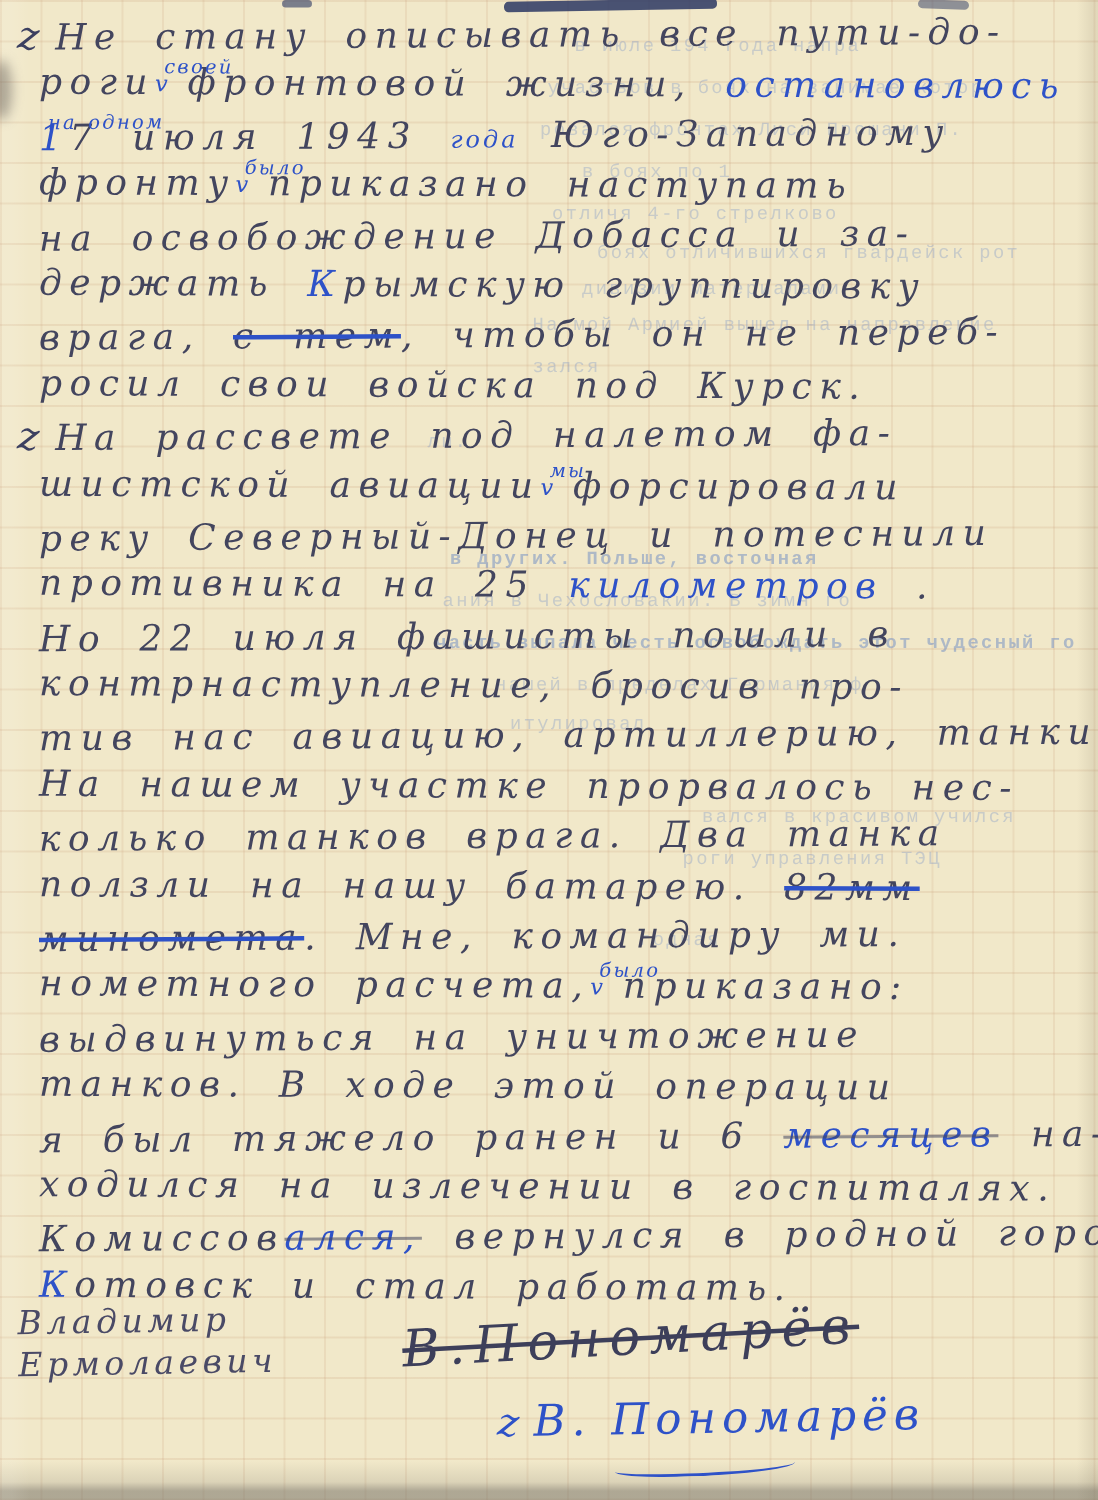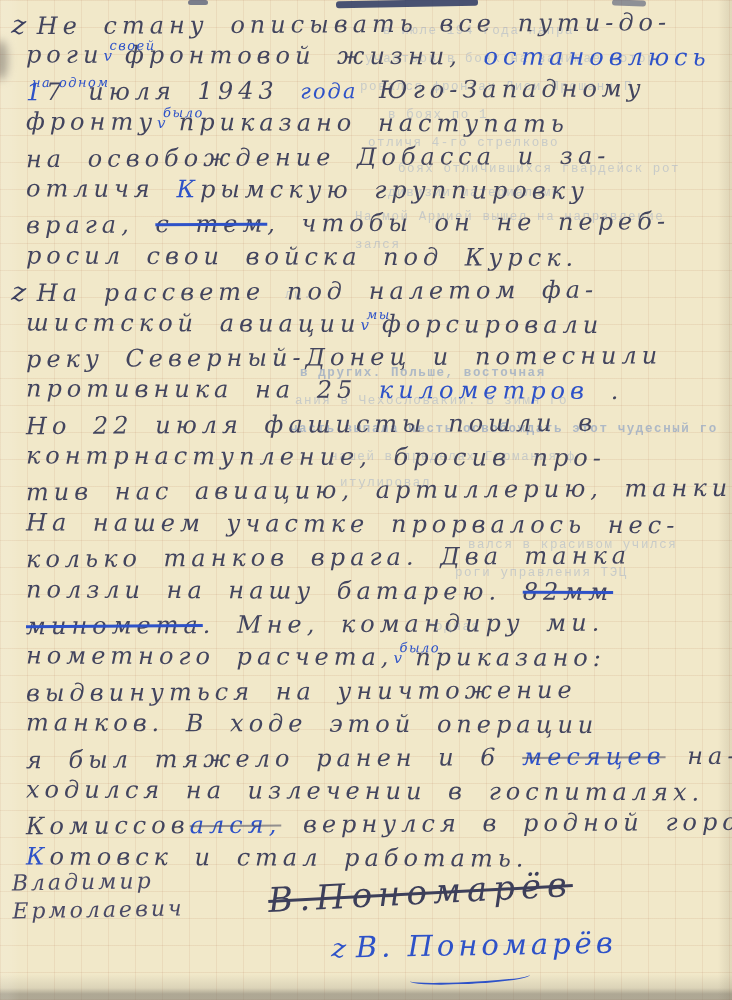--- a/index.html
+++ b/index.html
@@ -31,21 +31,21 @@
       letter-spacing:1.6px;color:rgba(108,138,196,0.50);font-weight:bold;white-space:nowrap;}
   .tf.light{color:rgba(120,148,200,0.34);font-weight:normal;}
 
   
   .hw{position:absolute;left:26px;top:7px;width:700px;z-index:2;color:#43455e;}
   .hw-line{position:relative;height:33.4px;line-height:33.4px;white-space:nowrap;
     font-style:italic;font-size:24px;letter-spacing:5px;word-spacing:9px;}
   .hw-line:nth-child(odd){transform:rotate(-0.35deg);}
   .hw-line:nth-child(even){transform:rotate(0.25deg);}
   .blue{color:#2e52c8;}
-  .blue-small{color:#2e52c8;font-size:21px;letter-spacing:2px;}
+  .blue-small{color:#2e52c8;font-size:16px;letter-spacing:2px;}
   .struck{text-decoration:line-through;text-decoration-color:#2e52c8;text-decoration-thickness:2.5px;}
   .overwrite{color:#2e52c8;text-decoration:line-through;
     text-decoration-color:rgba(67,69,94,0.55);text-decoration-thickness:2px;text-align:center;}
   .ins{position:relative;}
   .ins .iw{position:absolute;left:6px;bottom:16px;font-size:13px;line-height:14px;
     letter-spacing:1.5px;word-spacing:2px;color:#2e52c8;white-space:nowrap;}
   .ins .cr{position:absolute;left:0;bottom:-4px;font-size:15px;color:#2e52c8;}
   .pmark{display:inline-block;margin-right:6px;margin-left:-14px;color:#3c4060;
     font-size:26px;transform:rotate(8deg);}
 
@@ -103,21 +103,21 @@
 
     <div class="hw-line">
       <span>фронту</span><span class="ins"><span class="iw">было</span><span class="cr">v</span></span><span> приказано наступать</span>
     </div>
 
     <div class="hw-line">
       <span>на освобождение Добасса и за-</span>
     </div>
 
     <div class="hw-line">
-      <span>отличя </span><span class="blue">К</span><span>рымскую группировку</span>
+      <span>держать </span><span class="blue">К</span><span>рымскую группировку</span>
     </div>
 
     <div class="hw-line">
       <span>врага, </span><span class="struck">с тем</span><span>, чтобы он не переб-</span>
     </div>
 
     <div class="hw-line">
       <span>росил свои войска под Курск.</span>
     </div>
 

